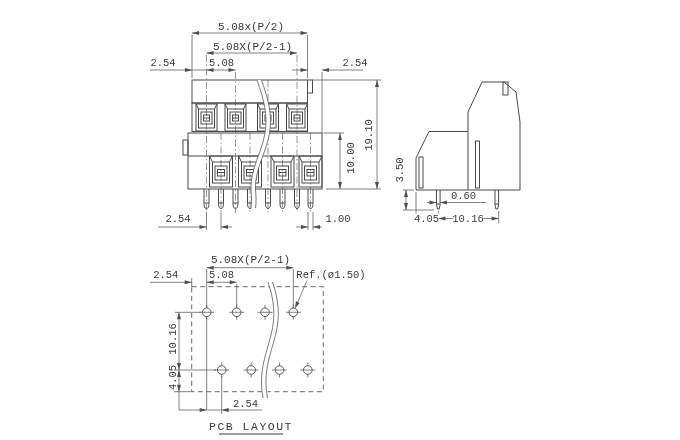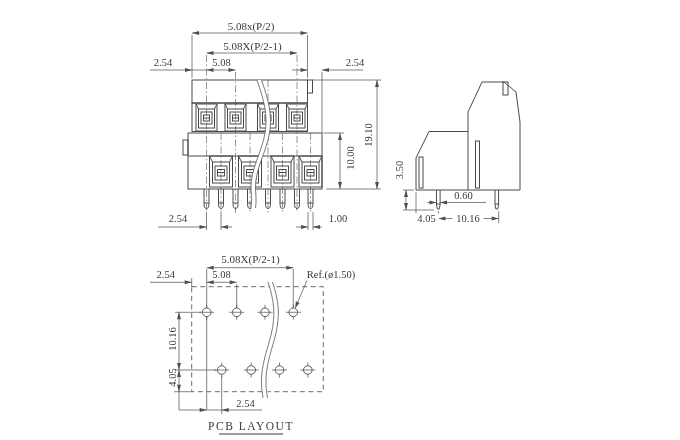--- a/index.html
+++ b/index.html
@@ -1,17 +1,17 @@
 <!DOCTYPE html>
 <html><head>
 <meta charset="utf-8">
 <style>
   html,body{margin:0;padding:0;background:#ffffff;}
   .stage{position:relative;width:680px;height:440px;background:#ffffff;overflow:hidden;
-         font-family:Liberation Serif, serif;}
+         font-family:Liberation Mono, monospace;}
   svg{position:absolute;left:0;top:0;}
   .ol{fill:none;stroke:#4a4a4a;stroke-width:1;}          
   .ol2{fill:#ffffff;stroke:#4a4a4a;stroke-width:1;}      
   .thin{fill:none;stroke:#5a5a5a;stroke-width:0.75;}     
   .cl{fill:none;stroke:#6a6a6a;stroke-width:0.7;stroke-dasharray:7 2.5 1.5 2.5;} 
   .dash{fill:none;stroke:#5a5a5a;stroke-width:0.9;stroke-dasharray:5 3.5;}       
   .brk{fill:#ffffff;stroke:none;}                        
   .brkE{fill:none;stroke:#5a5a5a;stroke-width:0.8;}      
   .ah{fill:#4f4f4f;stroke:none;}                         
   .dim{font-size:10.5px;fill:#3a3a3a;}

